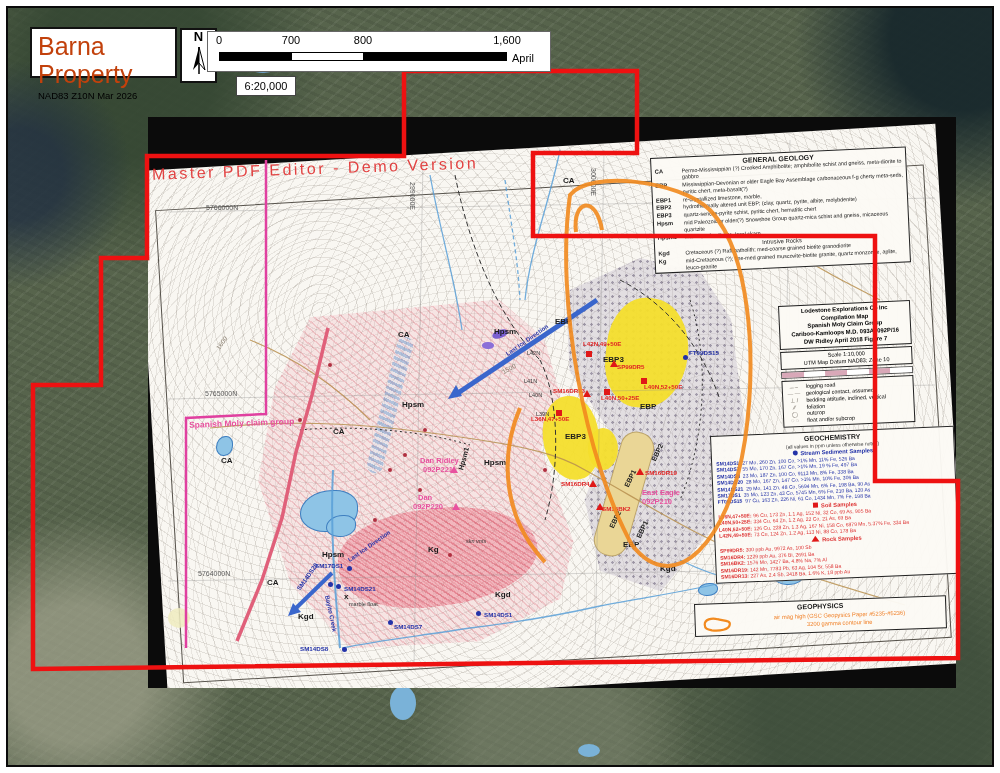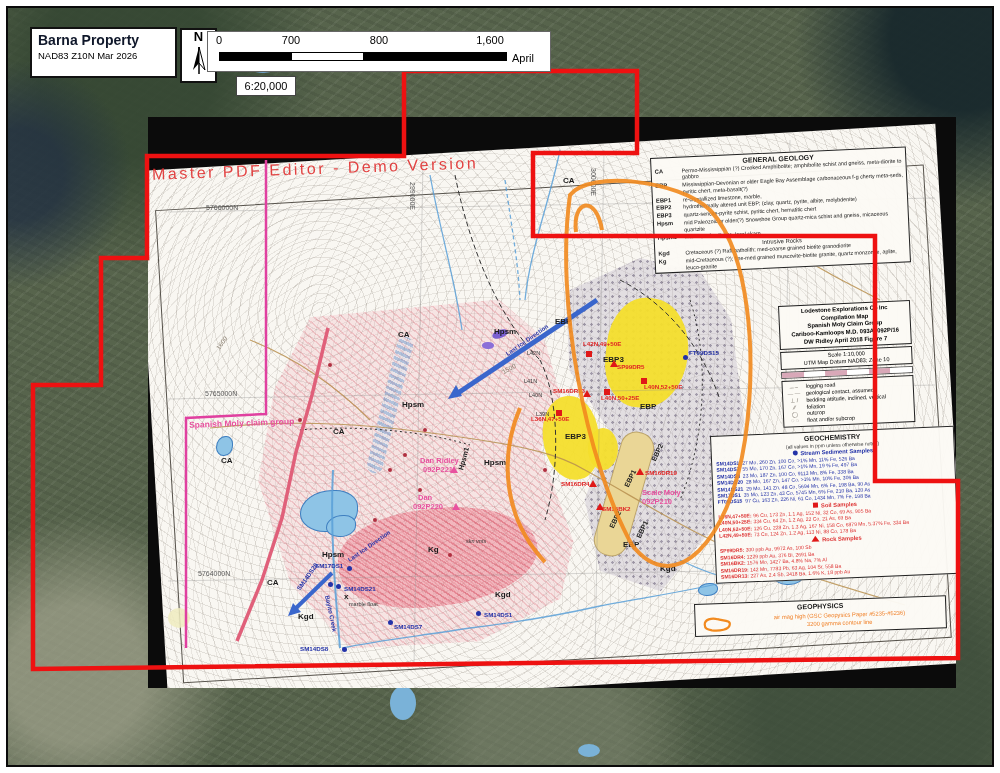--- a/index.html
+++ b/index.html
@@ -81,21 +81,21 @@
   .gc-note{font-size:5px;text-align:center;color:#333;}
   .gc-head{font-size:5.8px;font-weight:bold;text-align:center;padding:1px 0;}
   .gc-head.blue{color:#2433a8;} .gc-head.red{color:#dd3333;}
   .gc-row{font-size:5.1px;line-height:1.26;padding:0 4px;white-space:nowrap;}
   .gc-row b{font-weight:bold;}
   .gc-row.blue{color:#2433a8;} .gc-row.red{color:#dd3333;}
   .gp-body{display:flex;align-items:center;gap:4px;padding:1px 4px 2px;}
   .gp-text{flex:1;text-align:center;color:#f07d22;font-size:5.8px;line-height:1.3;}
   .hdr-box{position:absolute;background:#fff;border:2px solid #111;}
   .hdr-title{left:30px;top:27px;width:147px;height:51px;padding:4px 6px;}
-  .hdr-title .t1{font-weight:bold;font-size:14px;color:#0f172a;line-height:1.1;}
+  .hdr-title .t1{font-weight:normal;font-size:25px;color:#c2410c;line-height:1.1;}
   .hdr-title .t2{font-size:9.5px;color:#000;margin-top:2px;}
   .north{left:180px;top:28px;width:37px;height:55px;text-align:center;}
   .north .n{font-weight:bold;font-size:13px;line-height:1.1;}
   .sbar{position:absolute;left:207px;top:31px;width:344px;height:41px;background:#fff;border:1px solid #666;}
   .sbar .ticks{position:relative;height:14px;font-size:11px;color:#000;}
   .sbar .ticks span{position:absolute;transform:translateX(-50%);top:2px;}
   .bar{position:absolute;left:11px;top:20px;width:288px;height:9px;border:1px solid #000;display:flex;}
   .bar i{display:block;height:100%;}
   .meters{position:absolute;left:304px;top:20px;font-size:11px;color:#000;}
   .ratio{position:absolute;left:236px;top:76px;width:60px;height:20px;background:#fff;border:1px solid #444;
@@ -260,21 +260,21 @@
     <div class="lbl redlbl" style="left:645px;top:470px">SM16DR19</div>
     <div class="triR" style="left:596px;top:503px"></div>
     <div class="lbl redlbl" style="left:602px;top:506px">SM16BK2</div>
     <div class="triR" style="left:589px;top:480px"></div>
     <div class="lbl redlbl" style="left:561px;top:481px">SM16DR4</div>
 
     <div class="lbl pinklbl" style="left:420px;top:457px">Dan Ridley</div>
     <div class="lbl pinklbl" style="left:423px;top:466px">092P221</div>
     <div class="lbl pinklbl" style="left:418px;top:494px">Dan</div>
     <div class="lbl pinklbl" style="left:413px;top:503px">092P220</div>
-    <div class="lbl pinklbl" style="left:642px;top:489px">Scale Moly</div>
+    <div class="lbl pinklbl" style="left:642px;top:489px">East Eagle</div>
     <div class="lbl pinklbl" style="left:642px;top:498px">092P210</div>
     <div class="triR" style="left:450px;top:466px;border-bottom-color:#e8519f"></div>
     <div class="triR" style="left:452px;top:503px;border-bottom-color:#e8519f"></div>
 
     <div class="lbl pinklbl" style="left:189px;top:419px;font-size:8.5px;transform:rotate(-2deg)">Spanish Moly claim group</div>
     <div class="xmark" style="left:344px;top:592px">x</div>
     <div class="lbl tiny" style="left:349px;top:602px">marble float</div>
     <div class="lbl tiny" style="left:466px;top:539px;font-style:italic">skn vnts</div>
     <div class="lbl bluelbl" style="left:505px;top:352px;transform:rotate(-35deg);transform-origin:left top;font-size:6px">Last Ice Direction</div>
     <div class="lbl bluelbl" style="left:347px;top:558px;transform:rotate(-35deg);transform-origin:left top;font-size:6px">Last Ice Direction</div>
@@ -461,22 +461,22 @@
     <svg width="20" height="34" viewBox="0 0 20 34">
       <line x1="10" y1="3" x2="10" y2="30" stroke="#000" stroke-width="1.5"></line>
       <polygon points="10,3 4,26 10,19" fill="#000"></polygon>
       <polygon points="10,3 16,26 10,19" fill="#fff" stroke="#000" stroke-width="1"></polygon>
     </svg>
   </div>
   <div class="sbar">
     <div class="ticks">
       <span style="left:11px">0</span>
       <span style="left:83px">700</span>
-      <span style="left:171px">800</span>
-      <span style="left:282px">1,600</span>
+      <span style="left:155px">800</span>
+      <span style="left:299px">1,600</span>
     </div>
     <div class="bar">
       <i style="width:25%;background:#000"></i>
         <i style="width:25%;background:#fff"></i>
         <i style="width:50%;background:#000"></i>
     </div>
     <div class="meters">April</div>
   </div>
   <div class="ratio">6:20,000</div>
 

